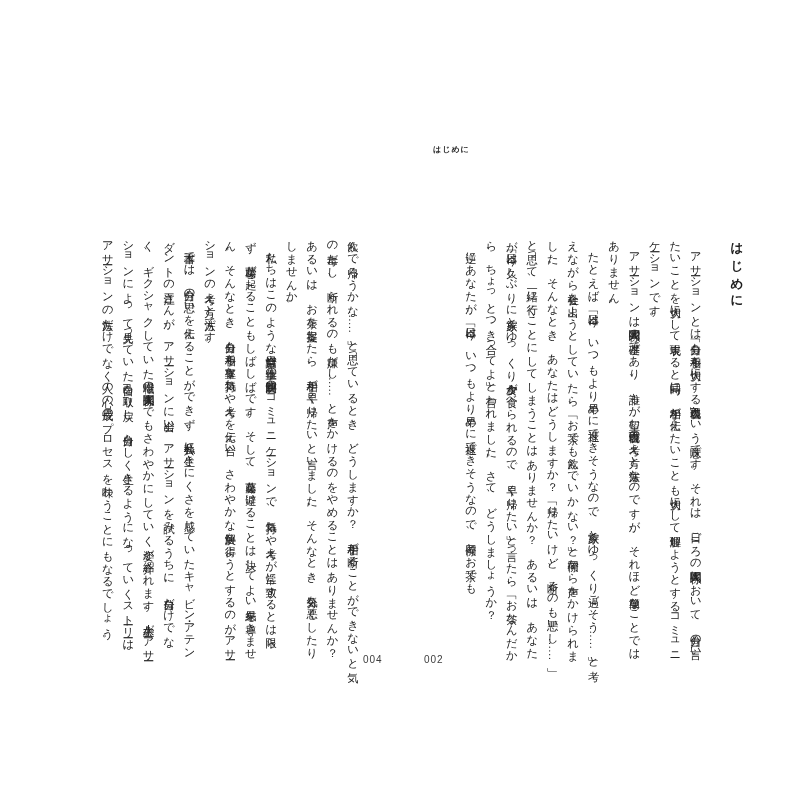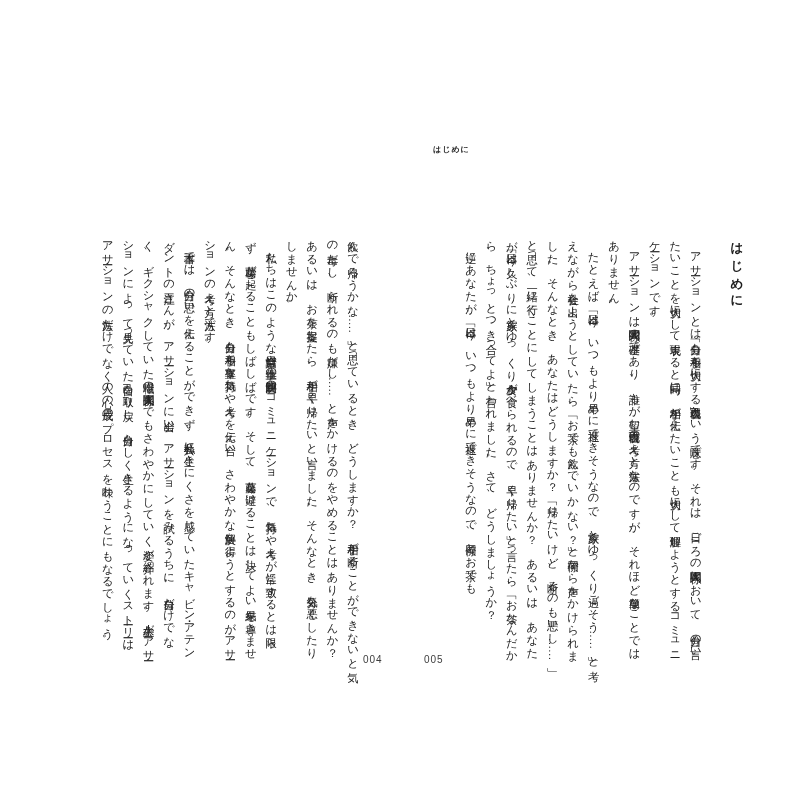--- a/index.html
+++ b/index.html
@@ -91,15 +91,15 @@
     <p>逆にあなたが、「今日は、いつもより早めに退社できそうなので、同僚とお茶でも</p>
   </div>
 
   <div class="page page-left">
     <p class="continuation">飲んで帰ろうかな……」と思っているとき、どうしますか？　相手が断ることができないと気の毒だし、断られるのも嫌だし……と声をかけるのをやめることはありませんか？　あるいは、お茶を提案したら、相手が早く帰りたいと言いました。そんなとき、気分を悪くしたりしませんか。</p>
     <p>私たちはこのような日常会話や仕事上の問題解決のコミュニケーションで、気持ちや考えが常に一致するとは限らず、葛藤が起こることもしばしばです。そして、葛藤を避けることは決してよい結果を導きません。そんなとき、自分も相手も率直な気持ちや考えを伝え合い、さわやかな解決を得ようとするのがアサーションの考え方と方法です。</p>
     <p>本書では、自分の思いを伝えることができず、公私共に生きにくさを感じていたキャビン・アテンダントの三江さんが、アサーションに出会い、アサーションを試みるうちに、自分だけでなく、ギクシャクしていた職場の人間関係までもさわやかにしていく姿が紹介されます。主人公がアサーションによって見失っていた自己を取り戻し、自分らしく生きるようになっていくストーリーは、アサーションの方法だけでなく人の心の成長のプロセスを味わうことにもなるでしょう。</p>
   </div>
 
   <div class="folio folio-left">004</div>
-  <div class="folio folio-right">005</div>
+  <div class="folio folio-right">002</div>
 
 </div>
 
 </body></html>

